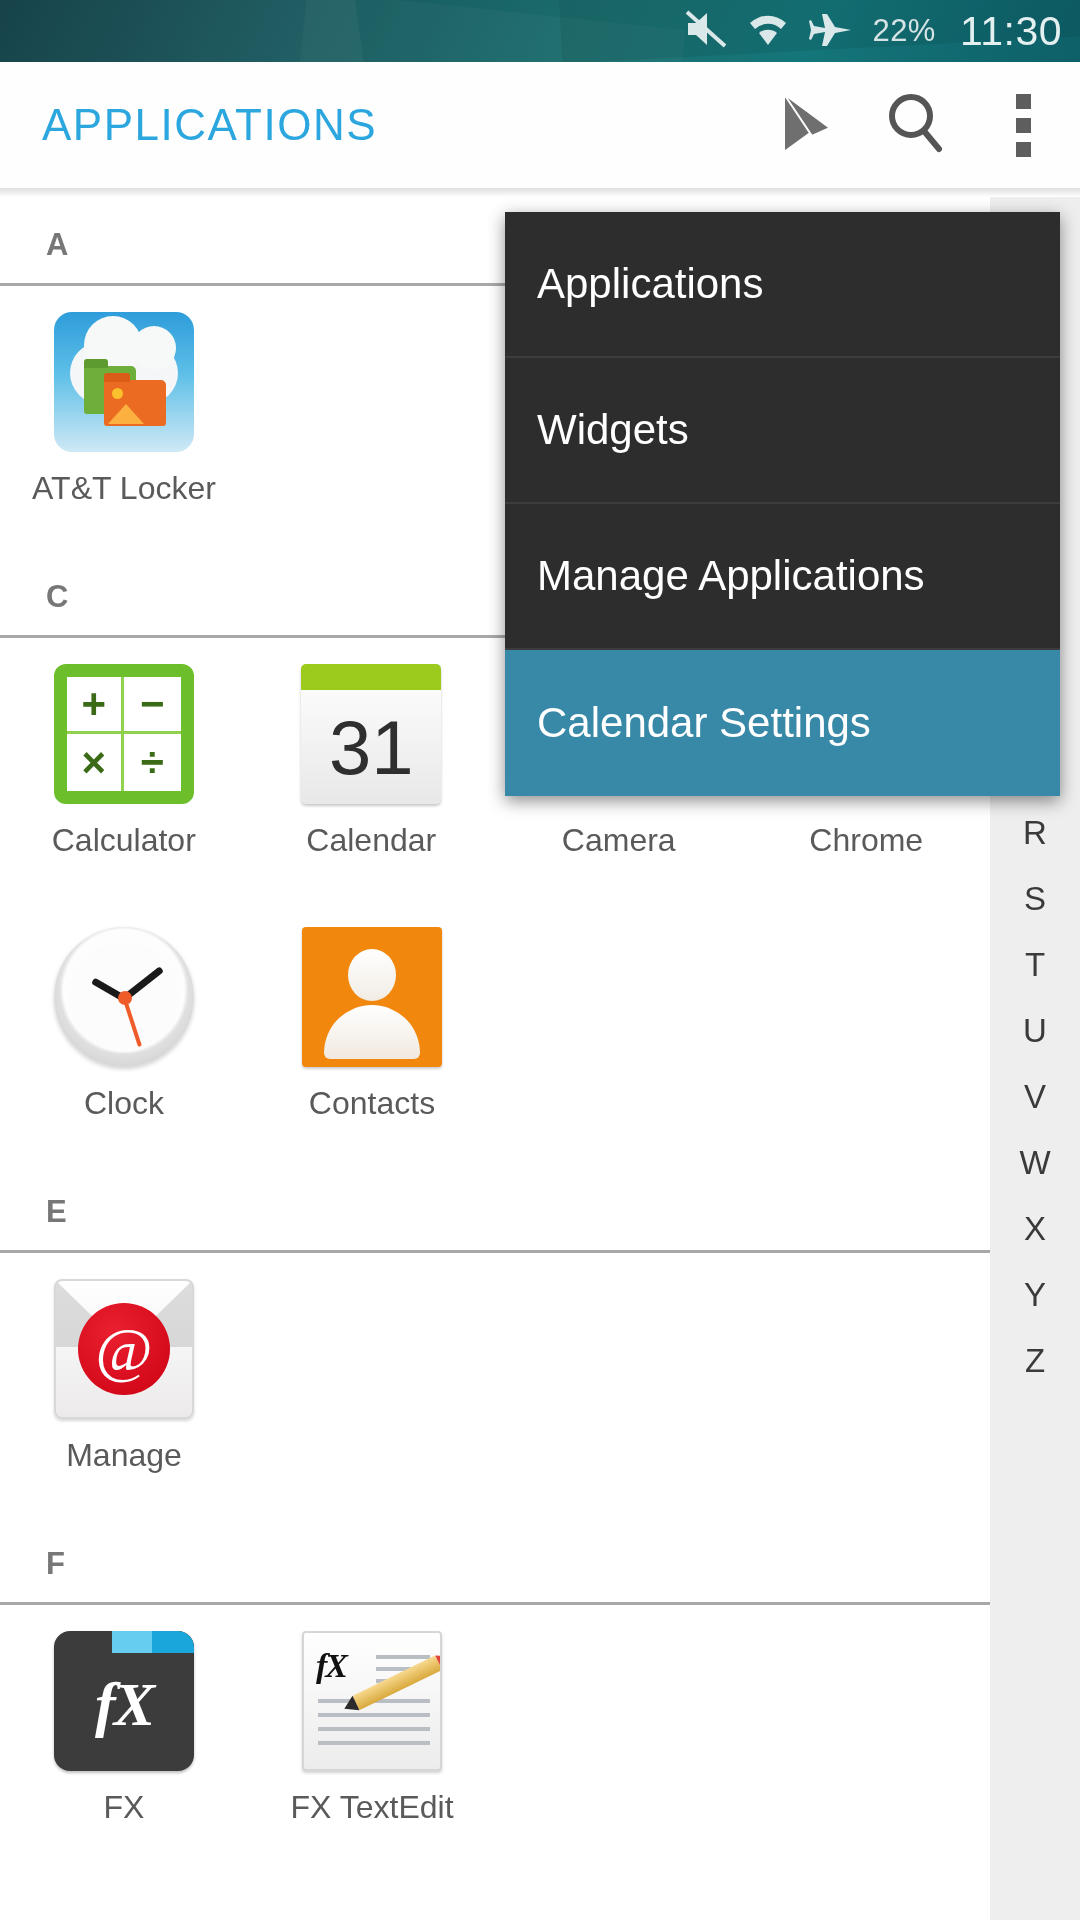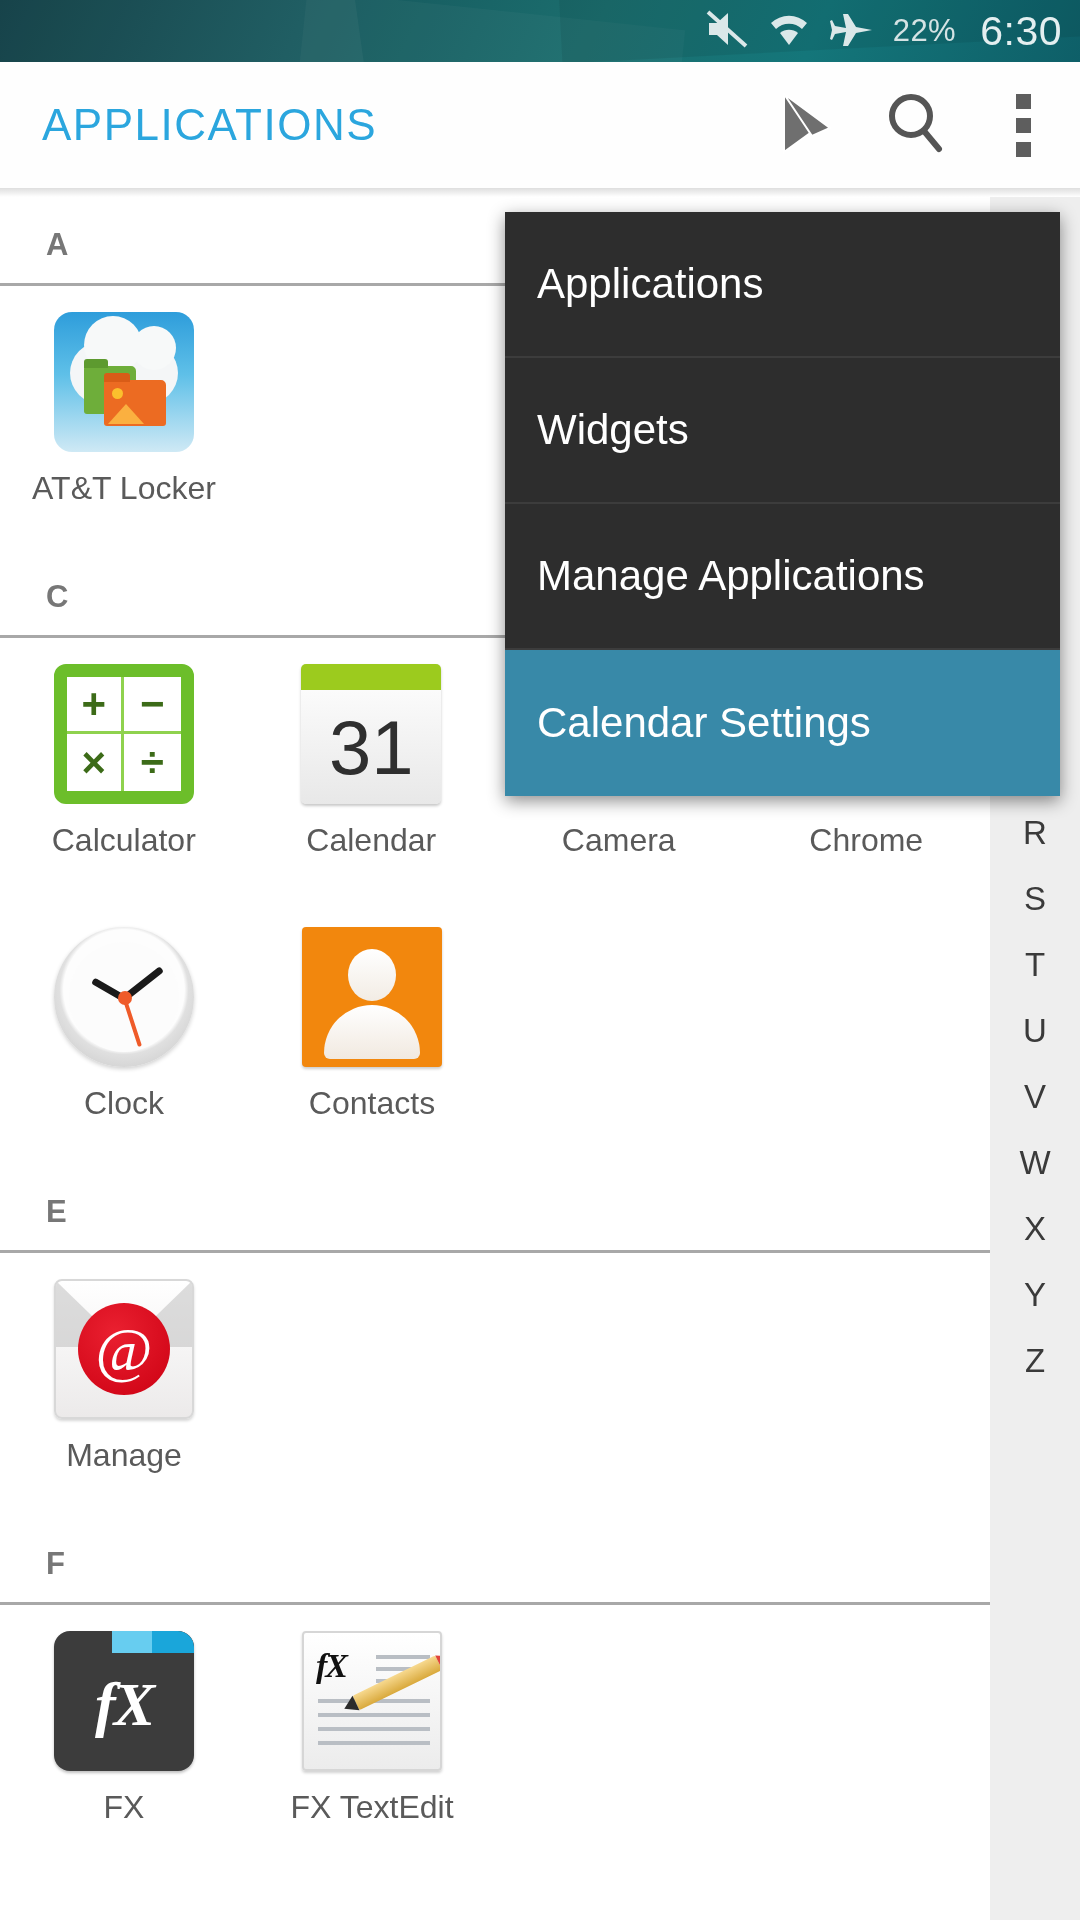--- a/index.html
+++ b/index.html
@@ -318,21 +318,21 @@
           <path d="M22 34 L13 22 a14 14 0 0 1 18 0 Z" fill="#dbe8e9"></path>
           <path d="M4 12 a26 26 0 0 1 36 0 l-5 6 a19 19 0 0 0 -26 0 Z" fill="#dbe8e9"></path>
         </svg>
       </span>
       <span class="sb-icon">
         <svg width="44" height="38" viewBox="0 0 44 38">
           <path d="M42 20 L26 23 L18 36 L13 36 L16 22 L5 24 L2 30 L0 29 L2 20 L0 11 L2 10 L5 16 L16 18 L13 4 L18 4 L26 17 Z" fill="#dbe8e9"></path>
         </svg>
       </span>
       <span class="sb-text">22%</span>
-      <span class="sb-time">6:30</span>
+      <span class="sb-time">11:30</span>
     </div>
   </div>
 
   <div class="actionbar">
     <div class="ab-title">APPLICATIONS</div>
     <div class="ab-actions">
       <div class="ab-btn">
         <span>
           <svg width="58" height="62" viewBox="0 0 58 62">
             <path d="M6 2 L46 31 L6 60 Z" fill="#6f6f6f"></path>

